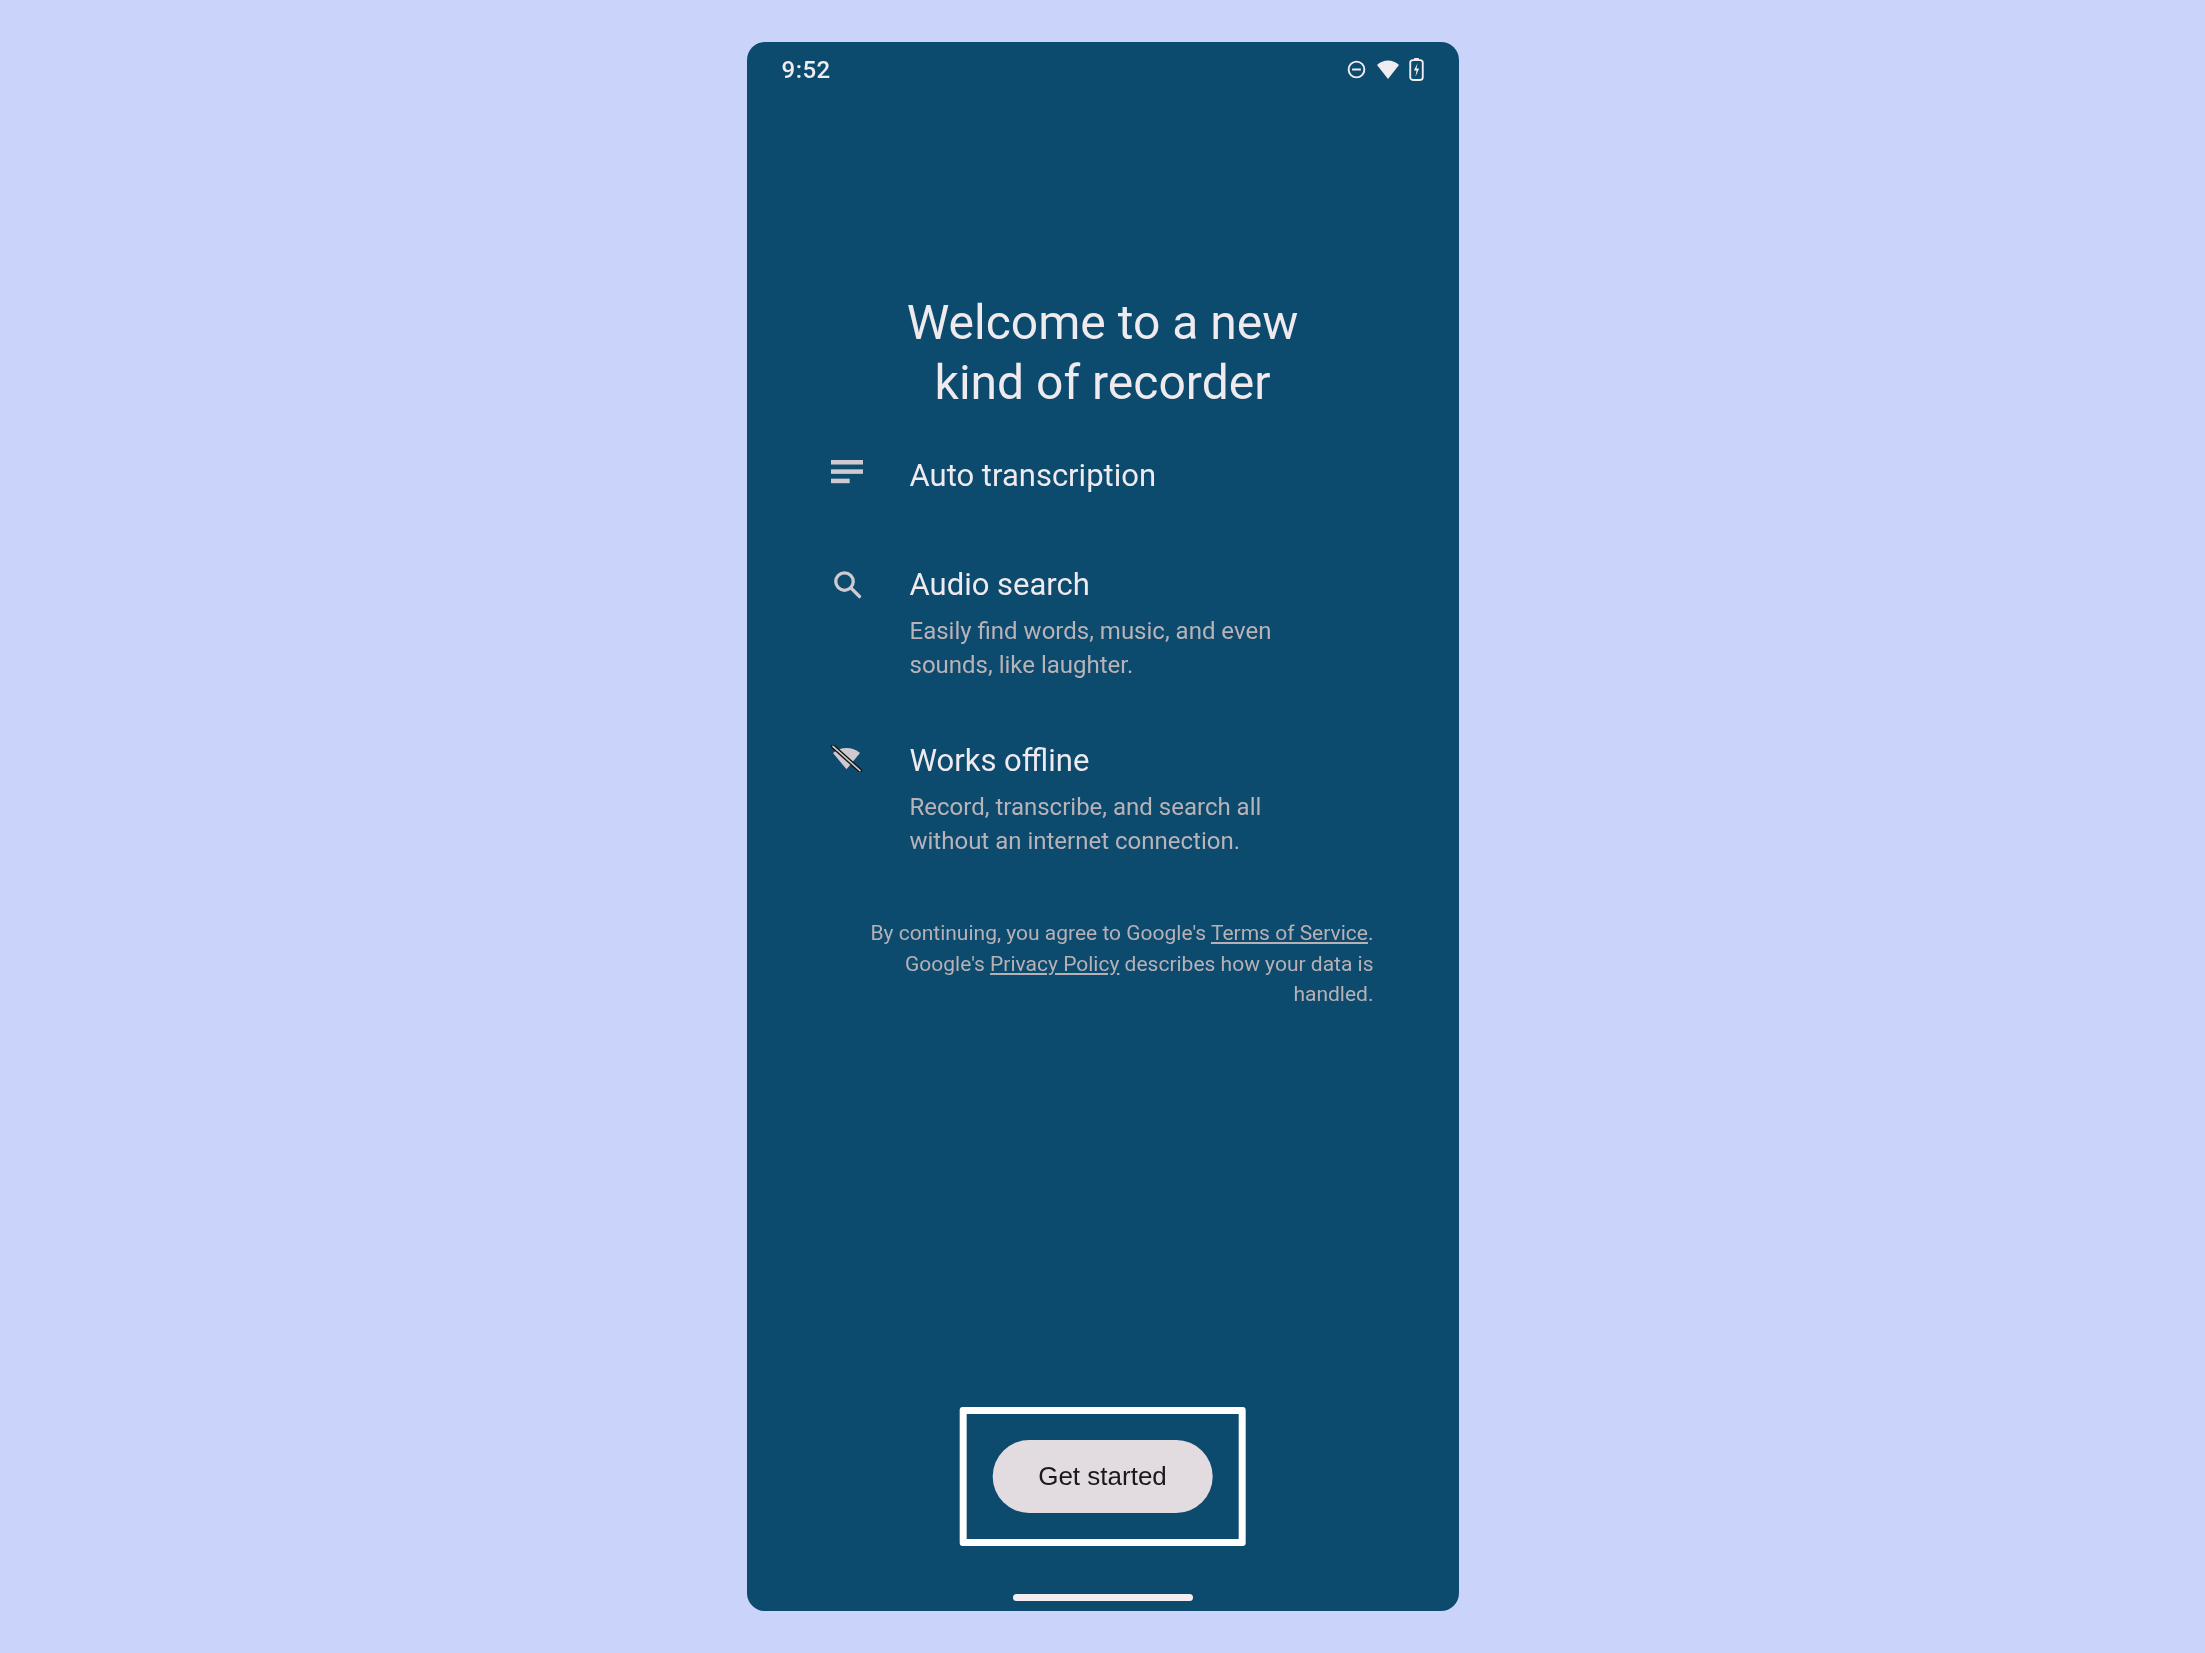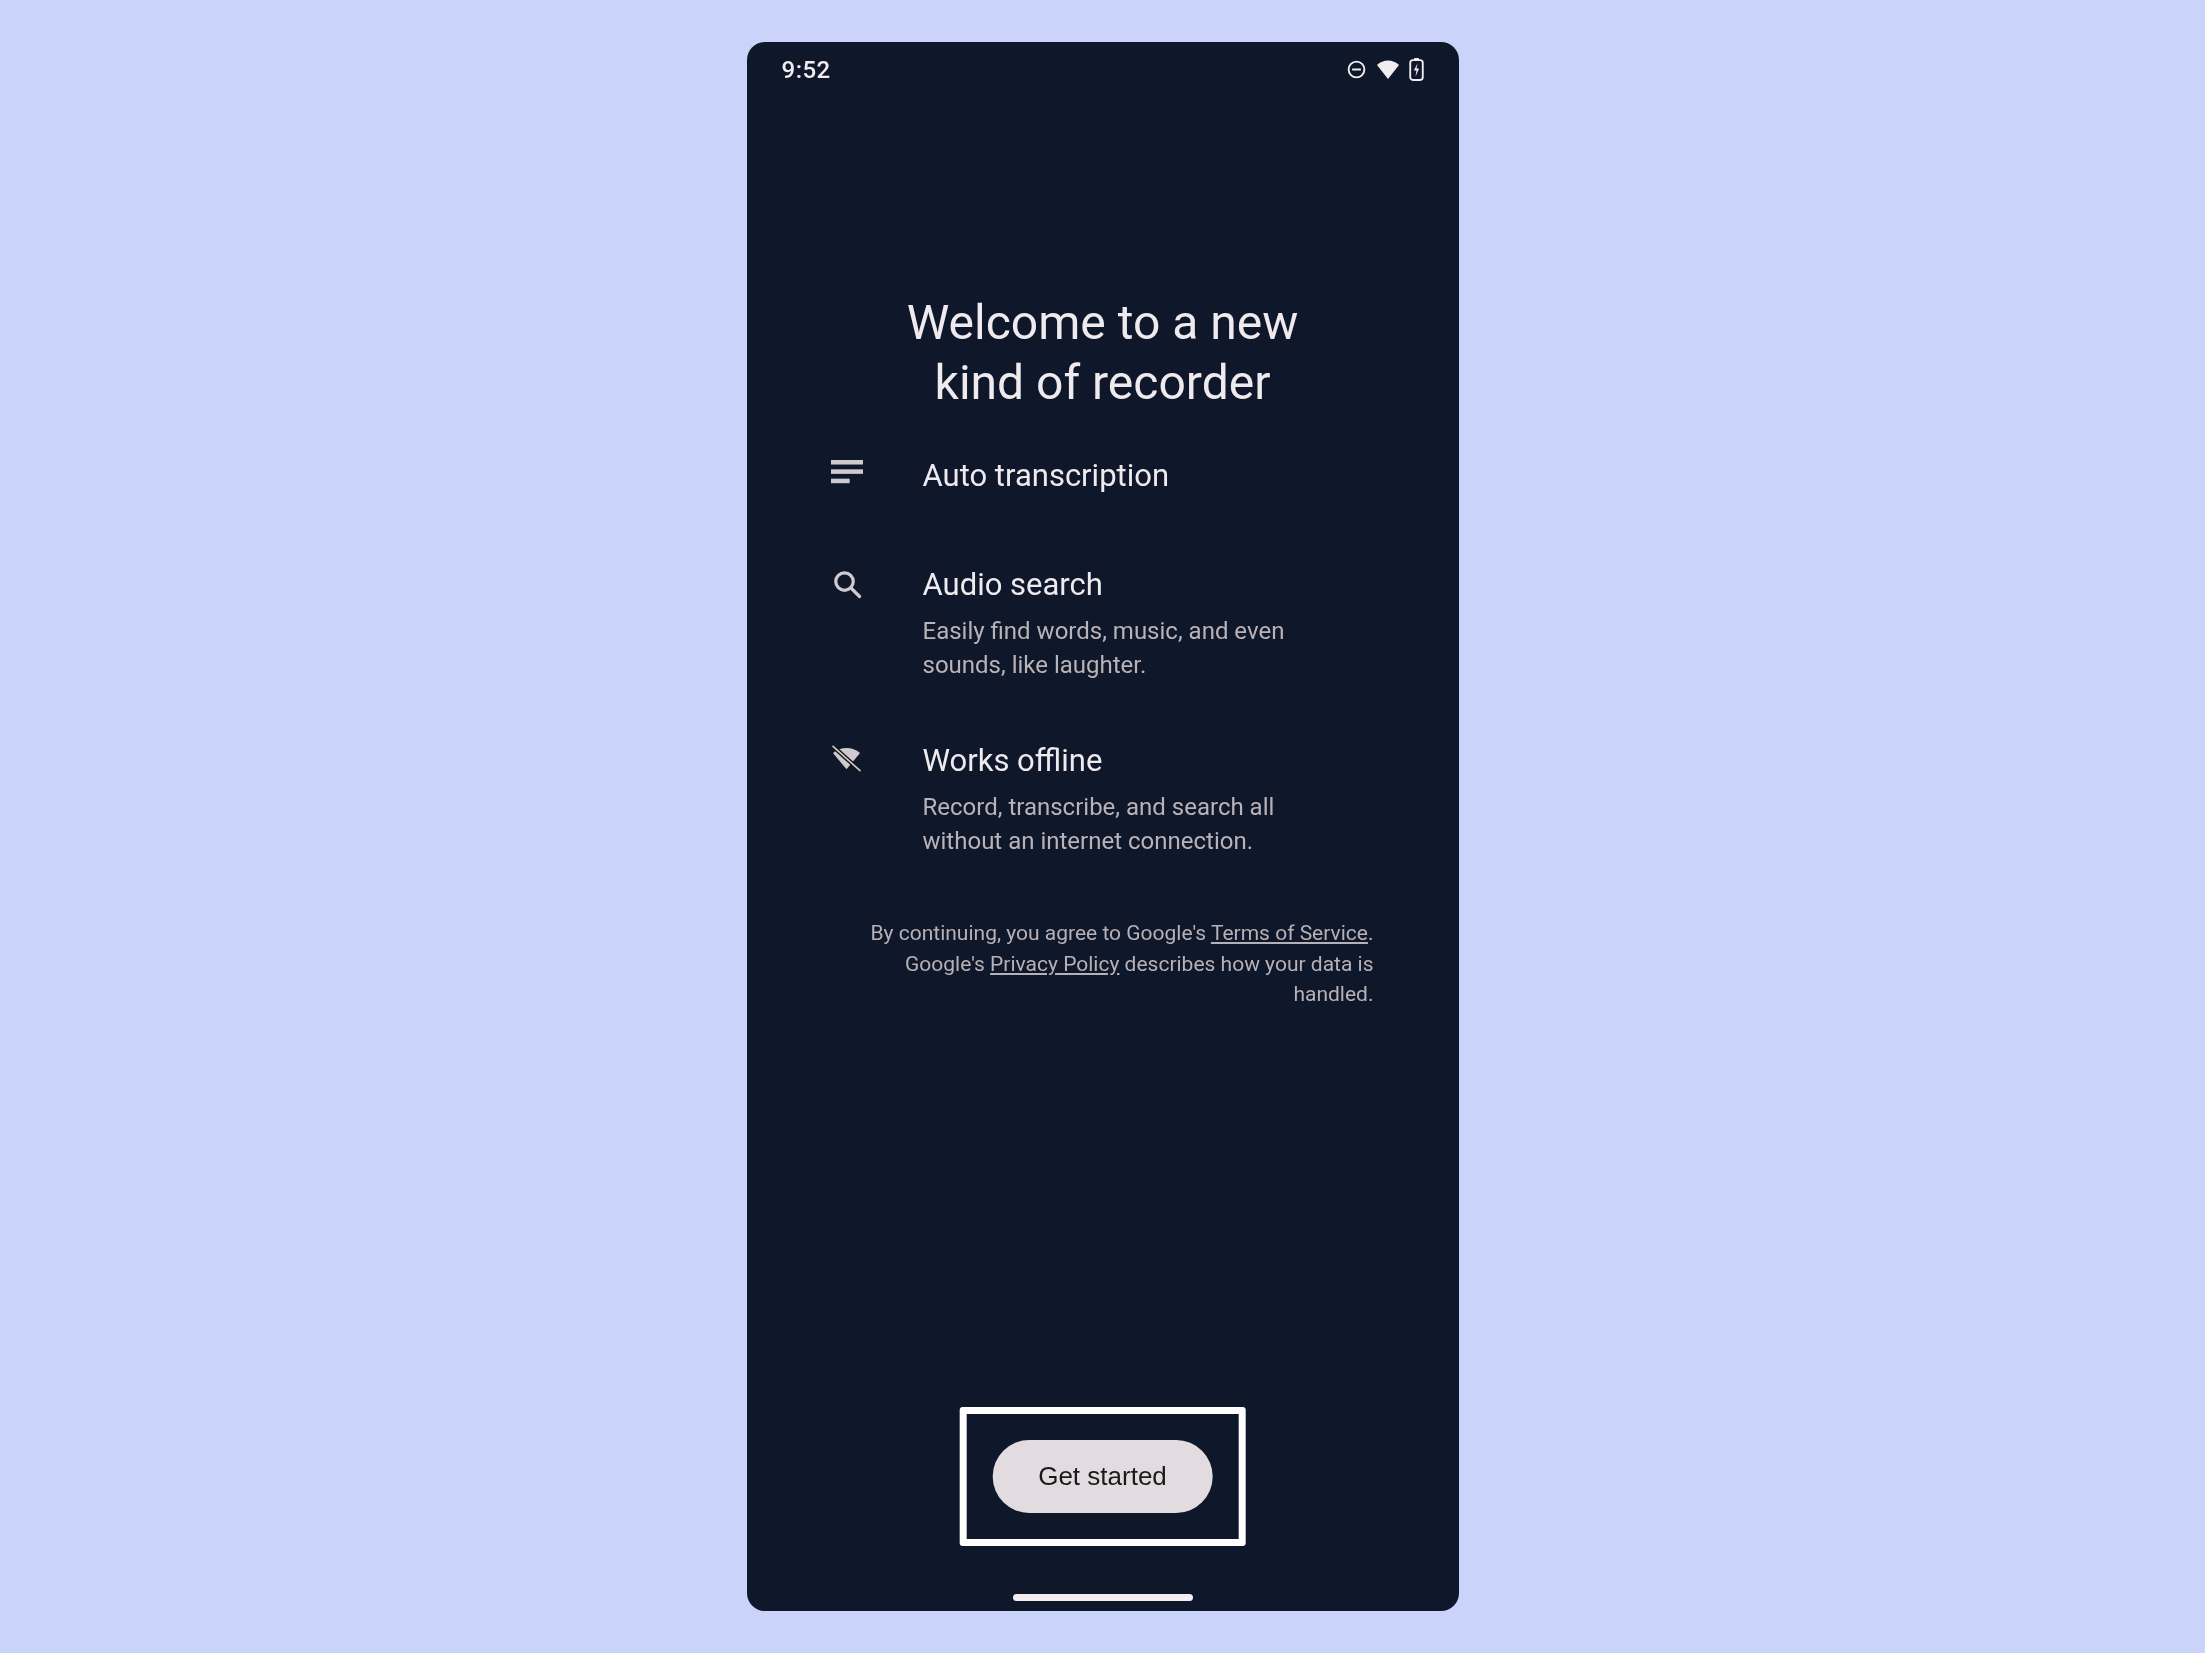--- a/index.html
+++ b/index.html
@@ -12,21 +12,21 @@
     background: #cad4fb;
     font-family: -apple-system, BlinkMacSystemFont, "Segoe UI", Roboto, Helvetica, Arial, sans-serif;
     display: flex;
     align-items: center;
     justify-content: center;
     min-height: 100vh;
   }
   .phone {
     width: 712px;   
     height: 1569px;  
-    background: #0f172a;
+    background: #0c4a6e;
     border-radius: 18px;
     position: relative;
     box-sizing: border-box;
     color: #e6e2e6;
     overflow: hidden;
   }
 
   
   .status-bar {
     position: absolute;
@@ -62,21 +62,21 @@
     font-size: 48px;
     line-height: 1.25;
     font-weight: 400;
     color: #eeeaee;
     margin: 0 0 44px 0;
   }
 
   .feature {
     display: flex;
     align-items: flex-start;
-    gap: 56px;
+    gap: 43px;
     margin-bottom: 60px;
   }
   .feature .ficon {
     width: 40px;
     flex: 0 0 40px;
     display: flex;
     justify-content: center;
     padding-top: 3px;
     color: #cfcacf;
   }

